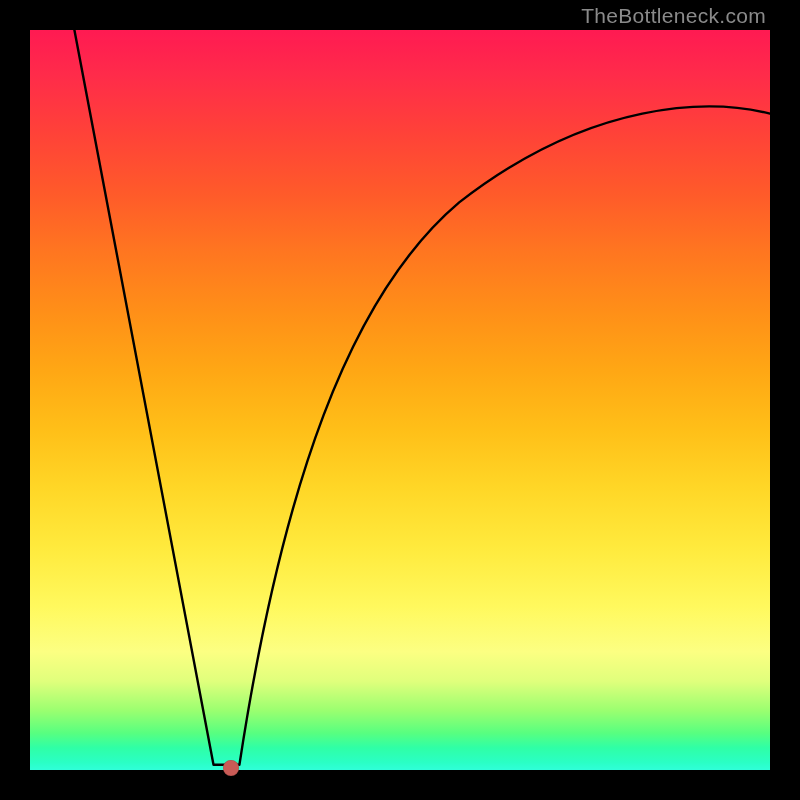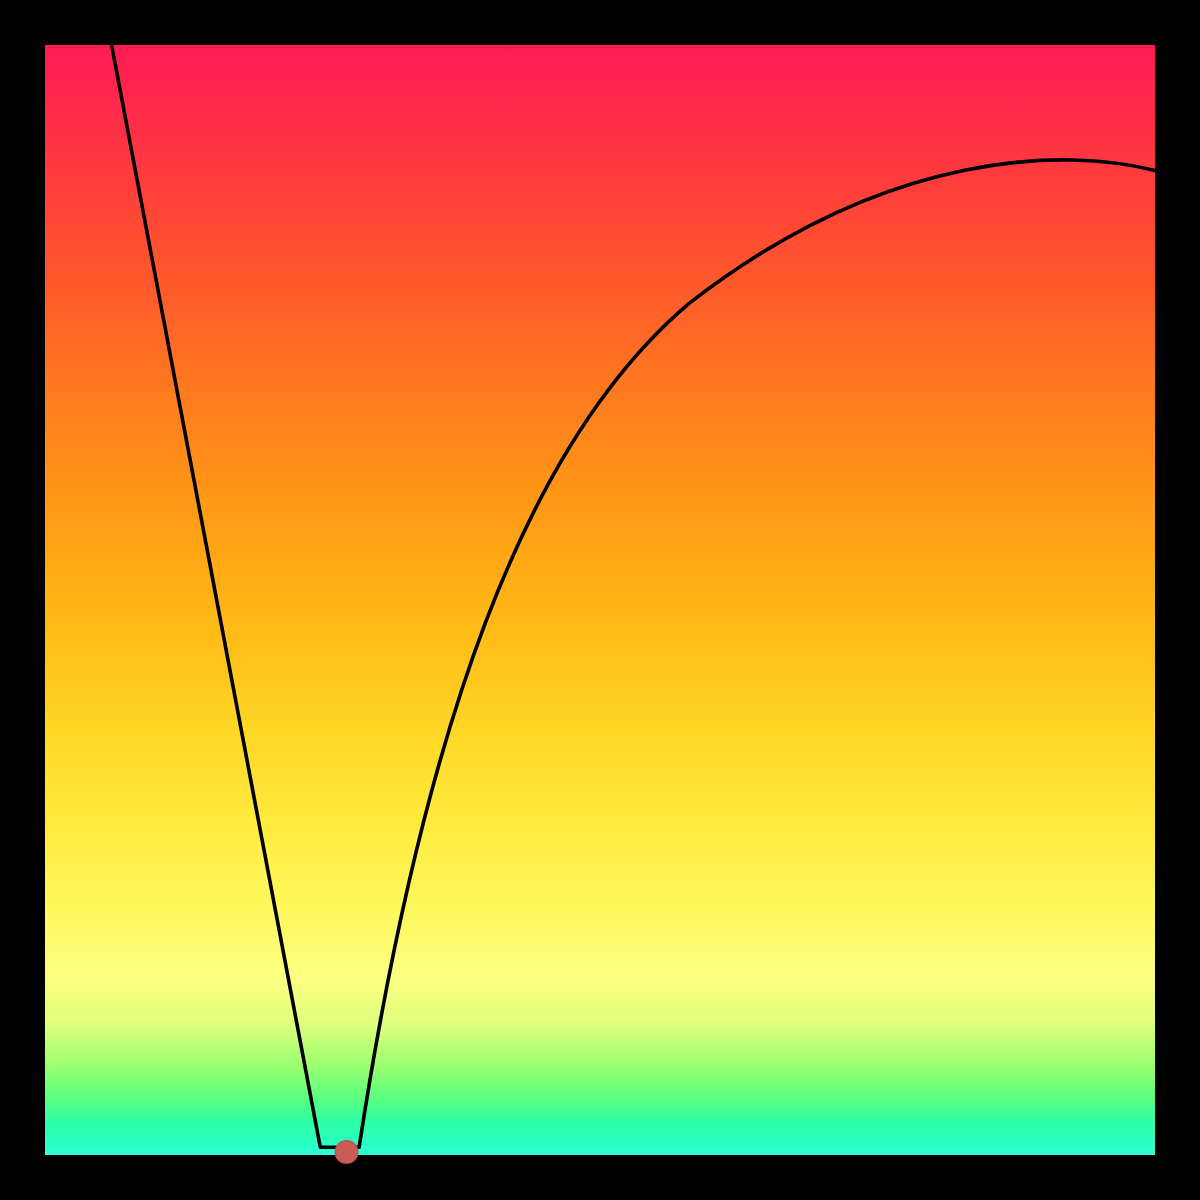--- a/index.html
+++ b/index.html
@@ -88,14 +88,15 @@
   <div class="plot-area">
 
     <svg class="curve" viewBox="0 0 740 740" preserveAspectRatio="none">
       <path d="M 44.40 0.00 L 183.52 734.82 L 209.42 734.82 C 251.60 458.80, 318.20 266.40, 429.20 172.42 C 562.40 68.82, 680.80 68.82, 740.00 83.62"></path>
     </svg>
 
     <div class="marker" style="left: 201.28px; top: 737.78px;"></div>
 
   </div>
 
+  <div class="watermark">TheBottleneck.com</div>
 
 </div>
 
 </body></html>

